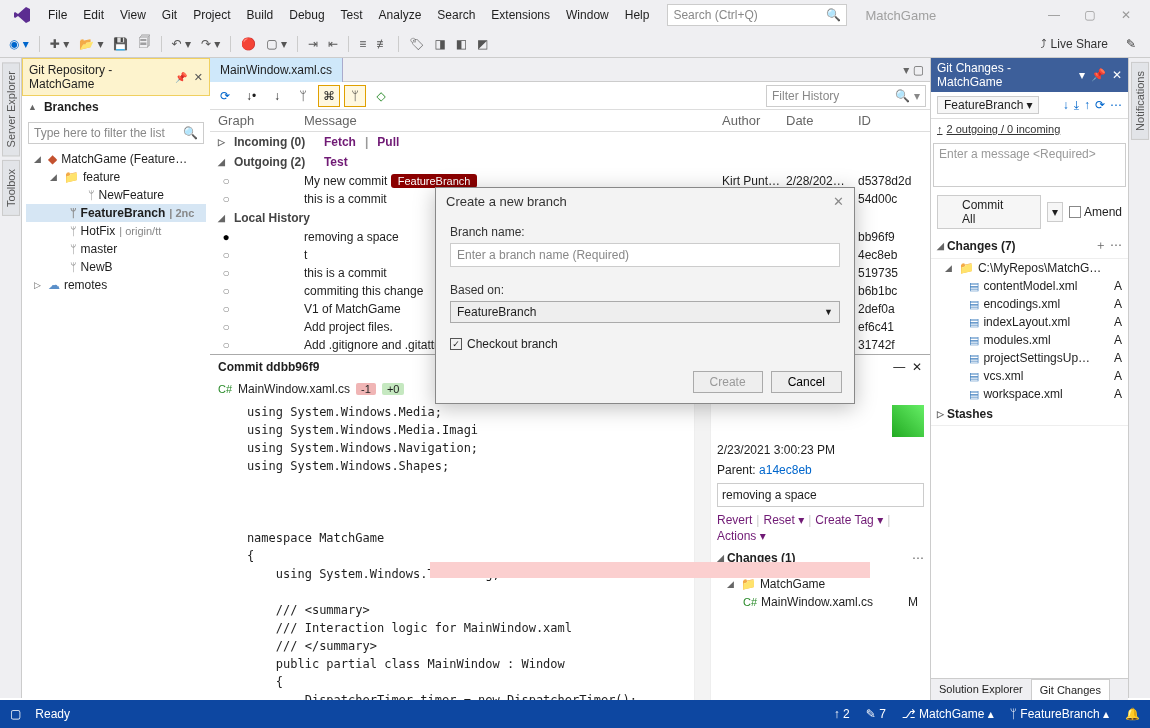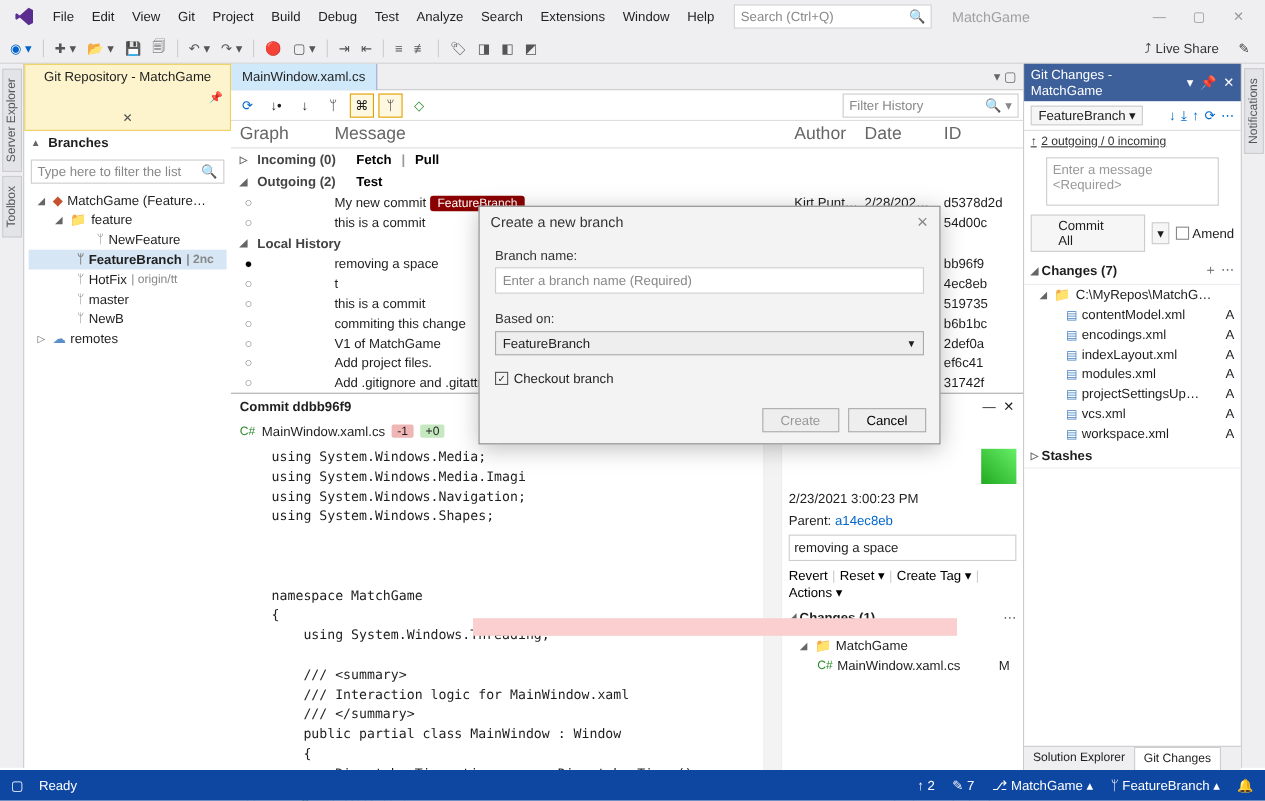--- a/index.html
+++ b/index.html
@@ -27,21 +27,21 @@
   .vtab { writing-mode: vertical-rl; transform: rotate(180deg); padding: 8px 2px; color:#555; font-size:11px; background:#e2e4e8; border:1px solid #ccc;}
   
   
   .right-tabs { position:absolute; right:0; top:58px; width:22px; height:640px; background:#efeff2; display:flex; flex-direction:column; align-items:center; gap:4px; padding-top:4px; border-left:1px solid #ccc;}
   
   
   .main { position:absolute; left:22px; right:22px; top:58px; bottom:28px; display:flex;}
   
   
   .panel-git-repo { width:188px; display:flex; flex-direction:column; }
-  .panel-header { background:#fdf3cd; border:1px solid #f0d060; padding:4px 6px; display:flex; align-items:center; gap:6px; font-size:12px;flex-direction:column;}
+  .panel-header { background:#fdf3cd; border:1px solid #f0d060; padding:4px 6px; display:flex; align-items:center; gap:6px; font-size:12px;}
   .panel-header .pin { margin-left:auto; font-size:10px; color:#666;}
   .panel-header .x { color:#555; font-size:11px;}
   .branches-bar { padding:4px 6px; font-weight:bold; display:flex; align-items:center; gap:4px;}
   .filter-box { margin:4px 6px; border:1px solid #ccc; height:22px; display:flex; align-items:center; padding:0 5px; color:#888; font-size:12px;}
   .filter-box .mag { margin-left:auto;}
   .tree { padding:2px 4px; font-size:12px;}
   .tree-item { display:flex; align-items:center; padding:2px 4px; gap:4px; white-space:nowrap; overflow:hidden;}
   .tree-item.bold { font-weight:bold;}
   .tree-item.sel { background:#d6e6f4;}
   .ti0 { padding-left:8px;}
@@ -55,27 +55,27 @@
   .center { flex:1; display:flex; flex-direction:column; position:relative;}
   
   .doc-tab-bar { height:24px; background:#efeff2; display:flex; align-items:center; border-bottom:1px solid #ccc;}
   .doc-tab { background:#cfe8fa; padding:3px 10px; height:24px; display:flex; align-items:center; border-right:1px solid #aac;}
   
   .history-toolbar { height:28px; display:flex; align-items:center; padding:4px; gap:4px; border-bottom:1px solid #ddd;}
   .ht-btn { width:22px; height:22px; border:1px solid transparent; display:flex; align-items:center; justify-content:center; font-size:12px;}
   .ht-btn.boxed { border:1px solid #e0a000; background:#fff8e0;}
   .filter-hist { margin-left:auto; border:1px solid #ccc; width:160px; height:22px; display:flex; align-items:center; padding:0 5px; color:#888;}
   
-  .hist-cols { display:flex; padding:3px 8px; border-bottom:1px solid #ddd; color:#666; font-size:16px;}
+  .hist-cols { display:flex; padding:3px 8px; border-bottom:1px solid #ddd; color:#666; font-size:13px;}
   .col-graph{width:86px;} .col-msg{flex:1;} .col-author{width:64px;} .col-date{width:72px;} .col-id{width:64px;}
   
   .hist-row { display:flex; padding:2px 8px; font-size:12px; align-items:center;}
   .hist-row .col-graph{display:flex;align-items:center;gap:4px;color:#555;}
   .hist-sec { padding:3px 8px; font-weight:bold; color:#444; display:flex; align-items:center; gap:6px;}
-  .link { color:#000000; cursor:pointer;}
+  .link { color:#701a75; cursor:pointer;}
   .link-sep { color:#999; margin:0 3px;}
   .badge { background:#8b0000; color:#fff; border-radius:3px; padding:1px 7px; font-size:11px;}
   .gdot { color:#888; width:16px; text-align:center;}
   
   
   .commit-panel { border-top:1px solid #aaa; display:flex; flex-direction:column; flex:1; min-height:0;}
   .commit-hdr { padding:5px 8px; font-weight:bold; display:flex; align-items:center;}
   .commit-hdr .x { margin-left:auto; font-weight:normal;}
   .file-chip { padding:3px 8px; display:flex; align-items:center; gap:6px;}
   .chip-red { background:#f0b5b5; padding:0 5px; border-radius:2px; font-size:11px;}
@@ -99,21 +99,21 @@
   .green-dot { color:#2a8b2a;}
   
   
   .panel-git-changes { width:198px; border-left:1px solid #ccc; display:flex; flex-direction:column;}
   .gc-header { background:#3d5f9a; color:#fff; padding:3px 6px; display:flex; align-items:center; gap:4px;}
   .gc-header .icons { margin-left:auto; display:flex; gap:6px;}
   .gc-toolbar { padding:4px 6px; display:flex; align-items:center; gap:6px; border-bottom:1px solid #ddd;}
   .gc-branch-btn { border:1px solid #ccc; background:#f6f6f6; padding:1px 6px; display:flex; align-items:center; gap:3px;}
   .gc-icons { display:flex; gap:5px; margin-left:auto; color:#0066cc;}
   .gc-sync { padding:4px 6px; text-decoration:underline; color:#333; font-size:11px; display:flex; align-items:center; gap:4px;}
-  .gc-msg { margin:4px 20px; border:1px solid #ccc; height:44px; color:#999; padding:3px 5px; font-size:12px;}
+  .gc-msg { margin:4px 2px; border:1px solid #ccc; height:44px; color:#999; padding:3px 5px; font-size:12px;}
   .gc-commit-row { padding:4px 6px; display:flex; align-items:center; gap:6px;}
   .gc-commit-btn { border:1px solid #ccc; background:#f6f6f6; padding:2px 24px;}
   .gc-amend { display:flex; align-items:center; gap:3px;}
   .gc-sec { padding:4px 6px; font-weight:bold; display:flex; align-items:center; border-bottom:1px solid #eee;}
   .gc-sec .tools{margin-left:auto; font-weight:normal; color:#666;}
   .gc-file { padding:2px 6px; display:flex; align-items:center; gap:4px;}
   .gc-file .a{margin-left:auto;}
   .bottom-tabs { margin-top:auto; display:flex; border-top:1px solid #ccc; background:#efeff2;}
   .bottom-tabs span { padding:4px 8px; font-size:11px;}
   .bottom-tabs .active{ background:#fff; border:1px solid #ccc; border-bottom:none;}

